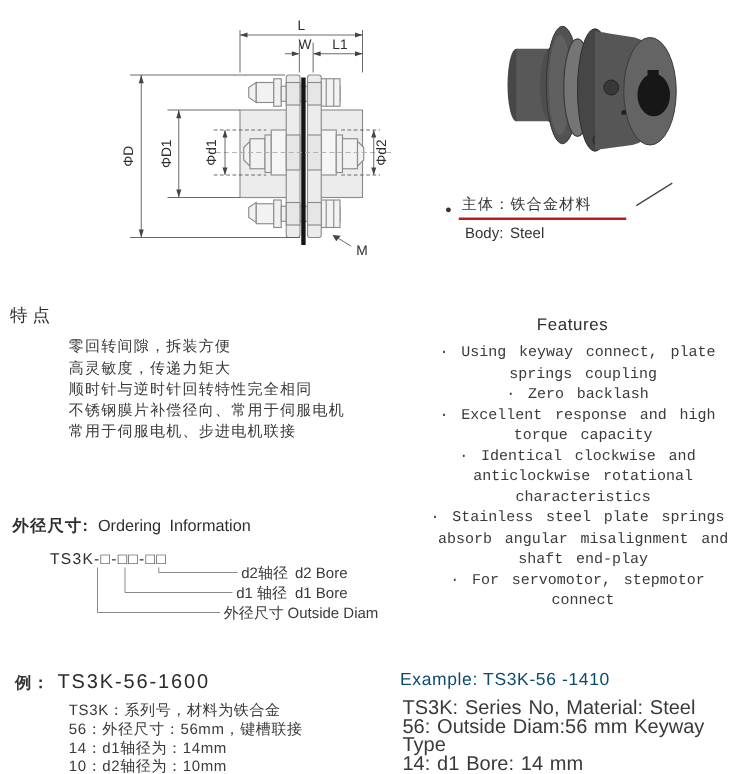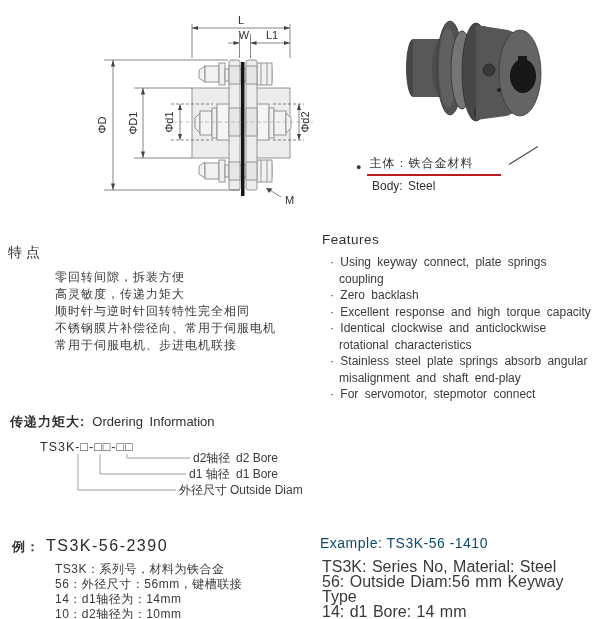--- a/index.html
+++ b/index.html
@@ -8,25 +8,25 @@
     font-family:"Liberation Sans","DejaVu Sans",sans-serif;color:#333;
     overflow:hidden;
   }
   .abs{position:absolute;}
   
   .sec-heading-zh{font-size:14px;font-weight:normal;letter-spacing:4px;color:#2e2e2e;}
   .sec-heading-en{font-size:13.5px;color:#2e2e2e;letter-spacing:0.5px;}
   .feat-zh{left:8px;top:244px;width:300px;}
   .feat-zh .items{margin:7px 0 0 47px;}
   .feat-zh .item{font-size:12px;line-height:17px;letter-spacing:1px;color:#3a3a3a;}
-  .feat-en{left:322px;top:232px;width:272px;}
+  .feat-en{left:322px;top:252px;width:272px;text-align:center;}
   .feat-en .items{margin:7px 0 0 8px;}
   .feat-en .item{
     font-size:12px;line-height:16.5px;color:#3a3a3a;word-spacing:3px;
-    padding-left:9px;text-indent:-9px;
+    padding-left:9px;text-indent:-9px;font-family:Liberation Mono, monospace;
   }
   .feat-en .item::before{content:"· ";}
   
   .ordering-heading{left:10px;top:412px;}
   .ordering-heading .zh{font-size:13px;font-weight:bold;letter-spacing:1px;color:#2e2e2e;}
   .ordering-heading .en{font-size:13px;color:#2e2e2e;margin-left:7px;word-spacing:3px;}
   
   .photo-note{left:356px;top:155px;width:200px;font-size:12px;color:#333;}
   .photo-note .row1{display:flex;align-items:flex-end;}
   .photo-note .bullet{font-size:9px;margin:0 6px 4px 0;}
@@ -193,21 +193,21 @@
     <div class="item">Using keyway connect, plate springs  coupling</div>
     <div class="item">Zero backlash</div>
     <div class="item">Excellent response and high torque capacity</div>
     <div class="item">Identical clockwise and anticlockwise rotational characteristics</div>
     <div class="item">Stainless steel plate springs absorb angular misalignment and shaft end-play</div>
     <div class="item">For servomotor, stepmotor connect</div>
   </div>
 </div>
 
 <div class="abs ordering-heading">
-  <span class="zh">传递力矩大:</span><span class="en">Ordering  Information</span>
+  <span class="zh">外径尺寸:</span><span class="en">Ordering  Information</span>
 </div>
 
 <svg class="abs" style="left:0;top:436px" width="320" height="70" viewBox="0 0 320 70">
   <text x="40" y="15" font-size="12.5" letter-spacing="1" fill="#2e2e2e">TS3K-□-□□-□□</text>
   <g stroke="#888" stroke-width="0.8" fill="none">
     <path d="M127,18 L127,22 L190,22"></path>
     <path d="M100,18 L100,38 L186,38"></path>
     <path d="M78,18 L78,54 L176,54"></path>
   </g>
   <g fill="#3a3a3a" font-size="12">
@@ -216,21 +216,21 @@
     <text x="189" y="42">d1 轴径</text>
     <text x="236" y="42">d1  Bore</text>
     <text x="179" y="58">外径尺寸</text>
     <text x="230" y="58">Outside  Diam</text>
   </g>
 </svg>
 
 <div class="abs example-zh">
   <div class="head">
     <span class="prefix">例：</span>
-    <span class="code">TS3K-56-2390</span>
+    <span class="code">TS3K-56-1600</span>
   </div>
   <div class="items">
     <div class="item">TS3K：系列号，材料为铁合金</div>
     <div class="item">56：外径尺寸：56mm，键槽联接</div>
     <div class="item">14：d1轴径为：14mm</div>
     <div class="item">10：d2轴径为：10mm</div>
   </div>
 </div>
 
 <div class="abs example-en">

